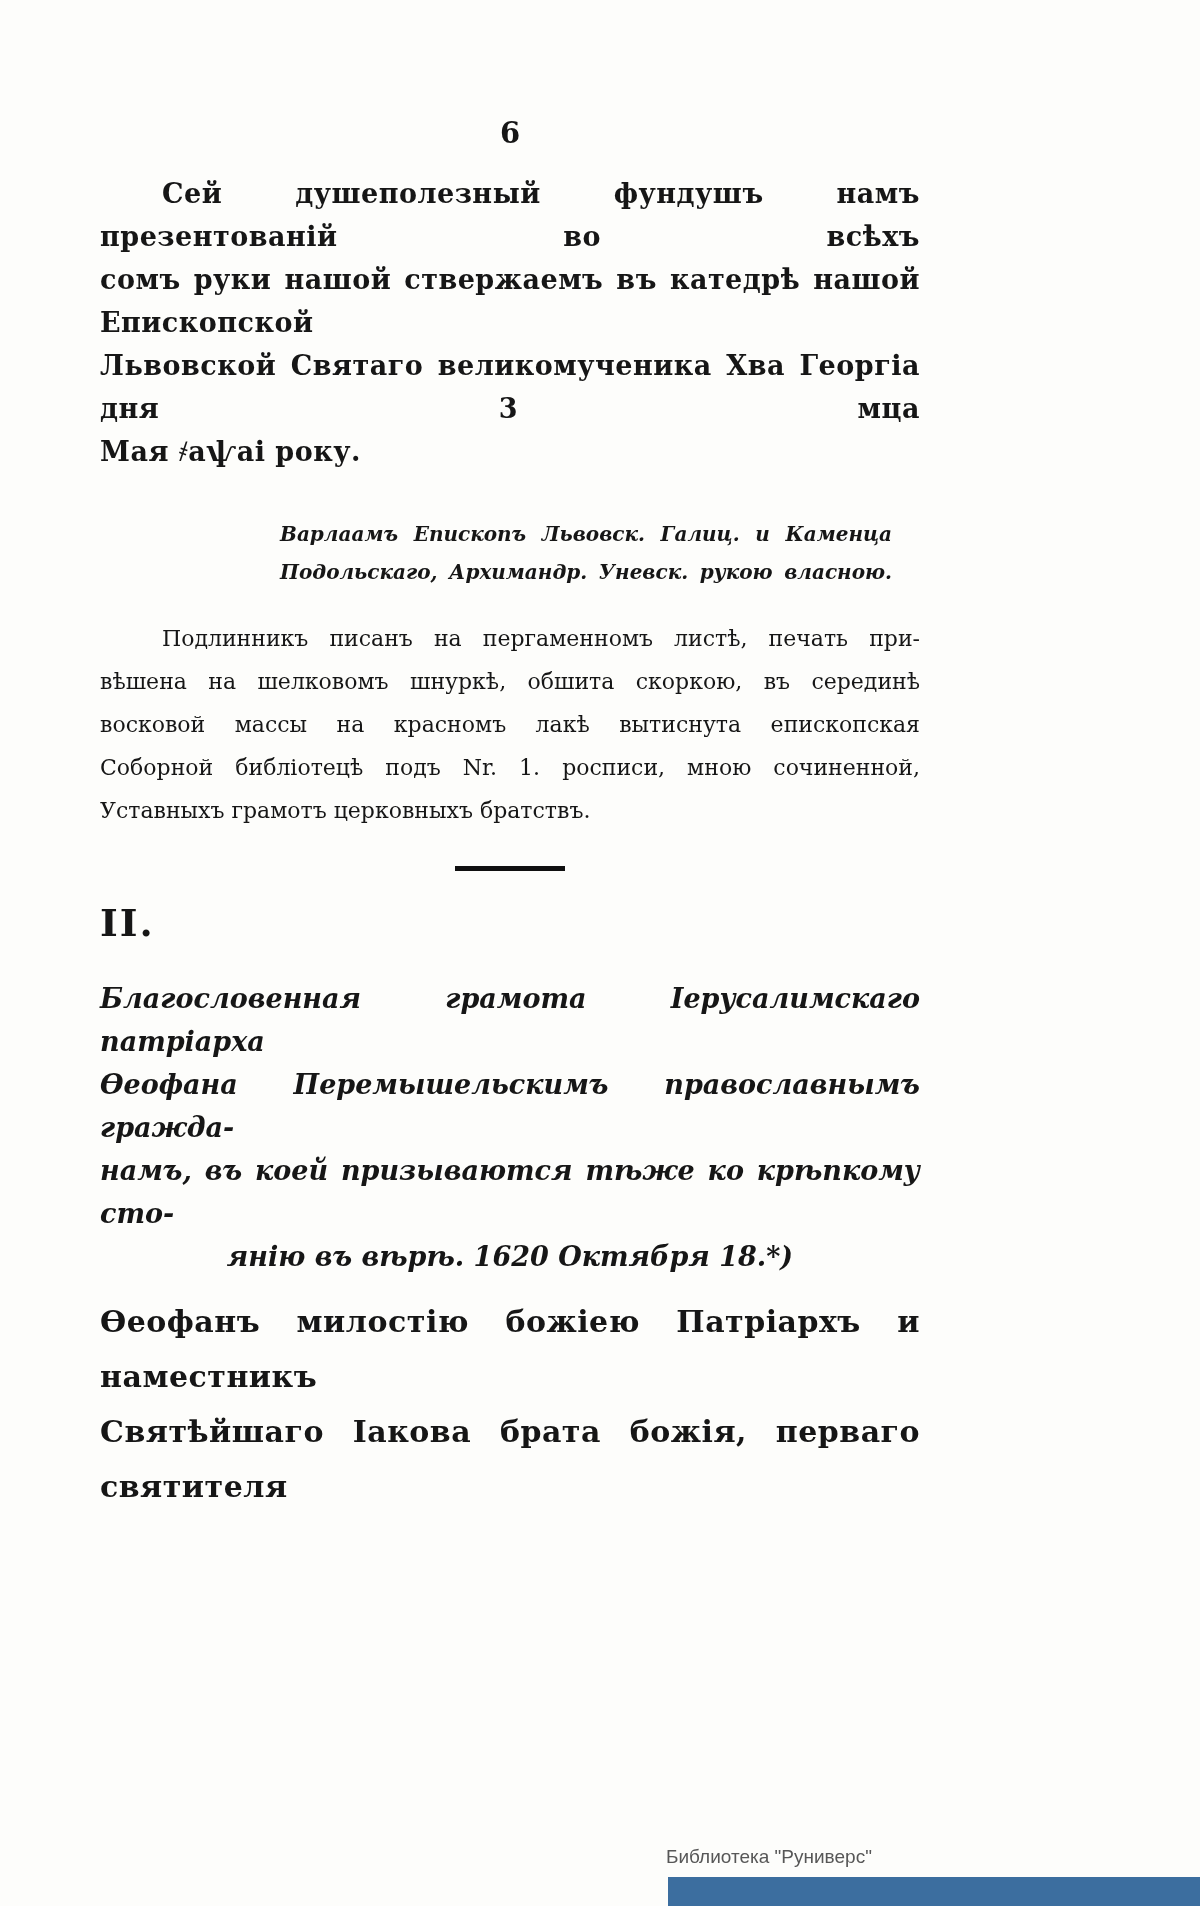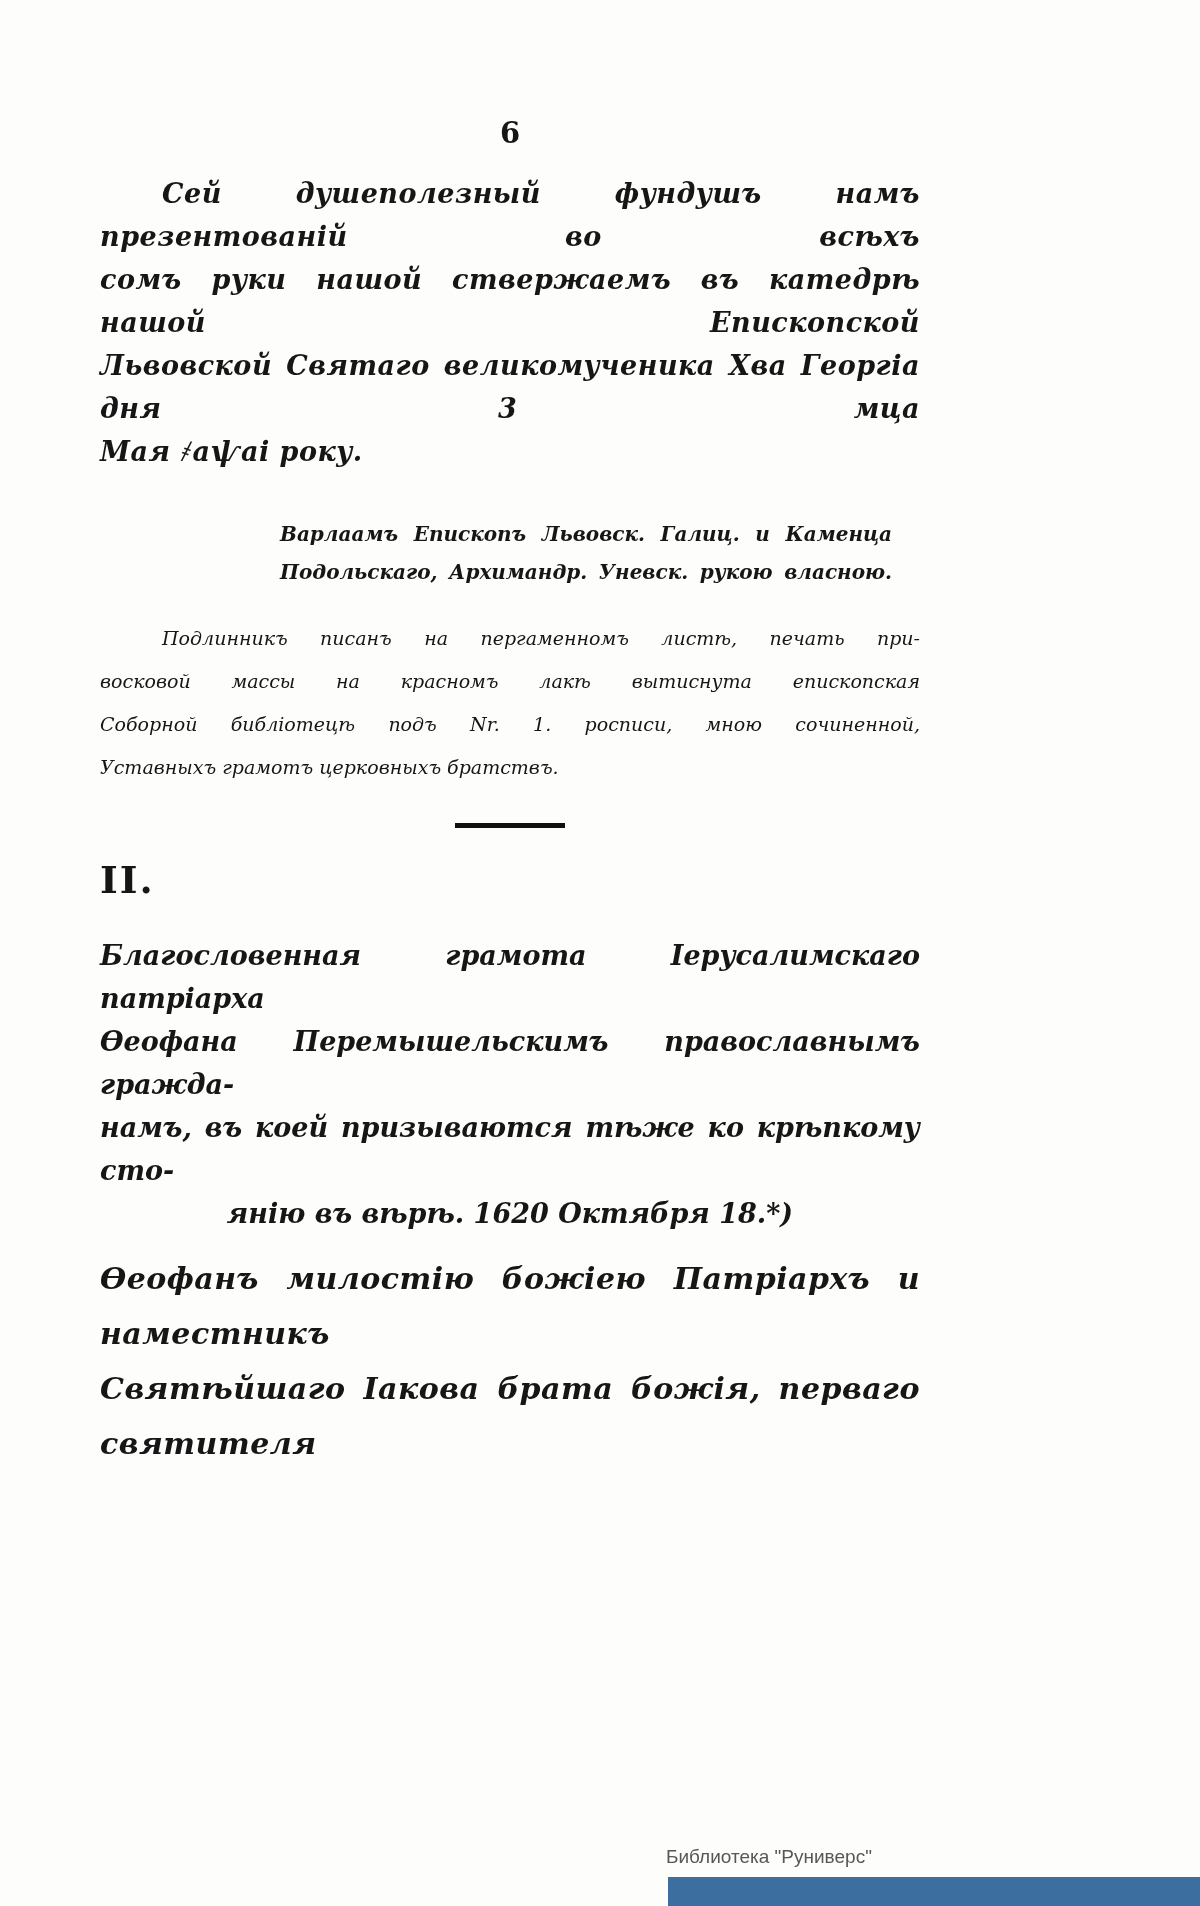--- a/index.html
+++ b/index.html
@@ -9,31 +9,31 @@
     margin:0 auto;
     background:#fdfdfb;
     color:#161616;
     font-family:"DejaVu Serif","Liberation Serif",serif;
     overflow:hidden;
   }
   .content{width:820px;margin-left:100px;padding-top:118px;}
   .pagenum{text-align:center;font-size:29px;font-weight:700;line-height:30px;}
 
   .para{width:100%;}
-  .ln{text-align:justify;text-align-last:justify;font-style:italic;}
+  .ln{text-align:justify;text-align-last:justify;}
   .ln.l{text-align-last:left;}
   .ln.c{text-align:center;text-align-last:center;}
   .ln.i{text-indent:62px;}
 
   
   .slav{font-weight:700;letter-spacing:.5px;}
   .p1{margin-top:24px;font-size:27px;line-height:43px;}
   .signature{margin-top:42px;margin-left:180px;width:612px;
     font-style:italic;font-size:20px;line-height:38px;font-weight:600;}
-  .p2{margin-top:26px;font-size:19px;line-height:43px;}
+  .p2{margin-top:26px;font-size:22px;line-height:43px;}
 
   .divider{margin:34px auto 0;width:110px;border:none;border-top:5px solid #101010;}
   .heading2{margin-top:30px;text-align:left;font-size:38px;font-weight:800;
     line-height:44px;letter-spacing:2px;}
 
   .doc-title{margin-top:32px;font-size:27px;line-height:43px;
     font-style:italic;font-weight:700;}
   .slav-big{margin-top:16px;font-size:30px;line-height:55px;}
 
   .wm-label{position:absolute;left:666px;top:1846px;
@@ -56,20 +56,21 @@
         <div class="ln l">Мая ҂аѱаі року.</div>
       </div>
 
     <div class="para signature">
         <div class="ln">Варлаамъ Епископъ Львовск. Галиц. и Каменца</div>
         <div class="ln">Подольскаго, Архимандр. Уневск. рукою власною.</div>
       </div>
 
     <div class="para p2">
         <div class="ln i">Подлинникъ писанъ на пергаменномъ листѣ, печать при-</div>
+        <div class="ln">вѣшена на шелковомъ шнуркѣ, обшита скоркою, въ серединѣ</div>
         <div class="ln">восковой массы на красномъ лакѣ вытиснута епископская</div>
         <div class="ln">Соборной библіотецѣ подъ Nr. 1. росписи, мною сочиненной,</div>
         <div class="ln l">Уставныхъ грамотъ церковныхъ братствъ.</div>
       </div>
 
     <hr class="divider">
 
     <div class="heading2">II.</div>
 
     <div class="para doc-title">

